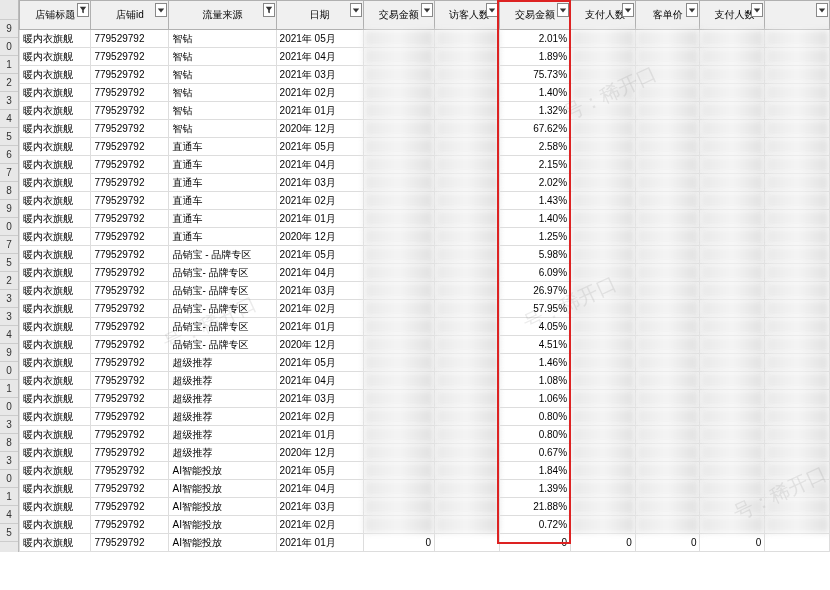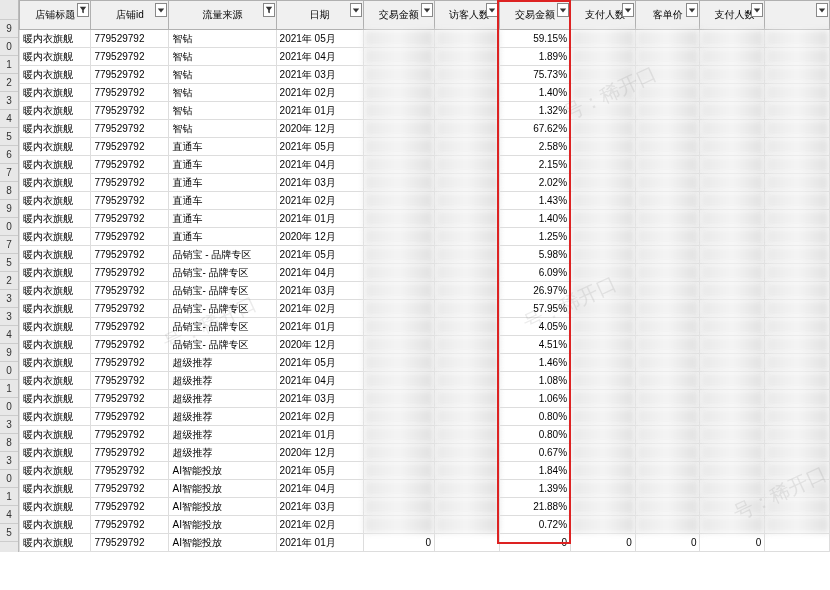--- a/index.html
+++ b/index.html
@@ -222,21 +222,21 @@
           </tr>
         </thead>
       <tbody id="tbody">
           <tr>
             <td>暖内衣旗舰</td>
             <td>779529792</td>
             <td>智钻</td>
             <td>2021年 05月</td>
             <td class="num blur">███</td>
             <td class="num blur">███</td>
-            <td class="num">59.15%</td>
+            <td class="num">2.01%</td>
             <td class="num blur">███</td>
             <td class="num blur">███</td>
             <td class="num blur">███</td>
             <td class=" blur">███</td>
           </tr>
           <tr>
             <td>暖内衣旗舰</td>
             <td>779529792</td>
             <td>智钻</td>
             <td>2021年 04月</td>

